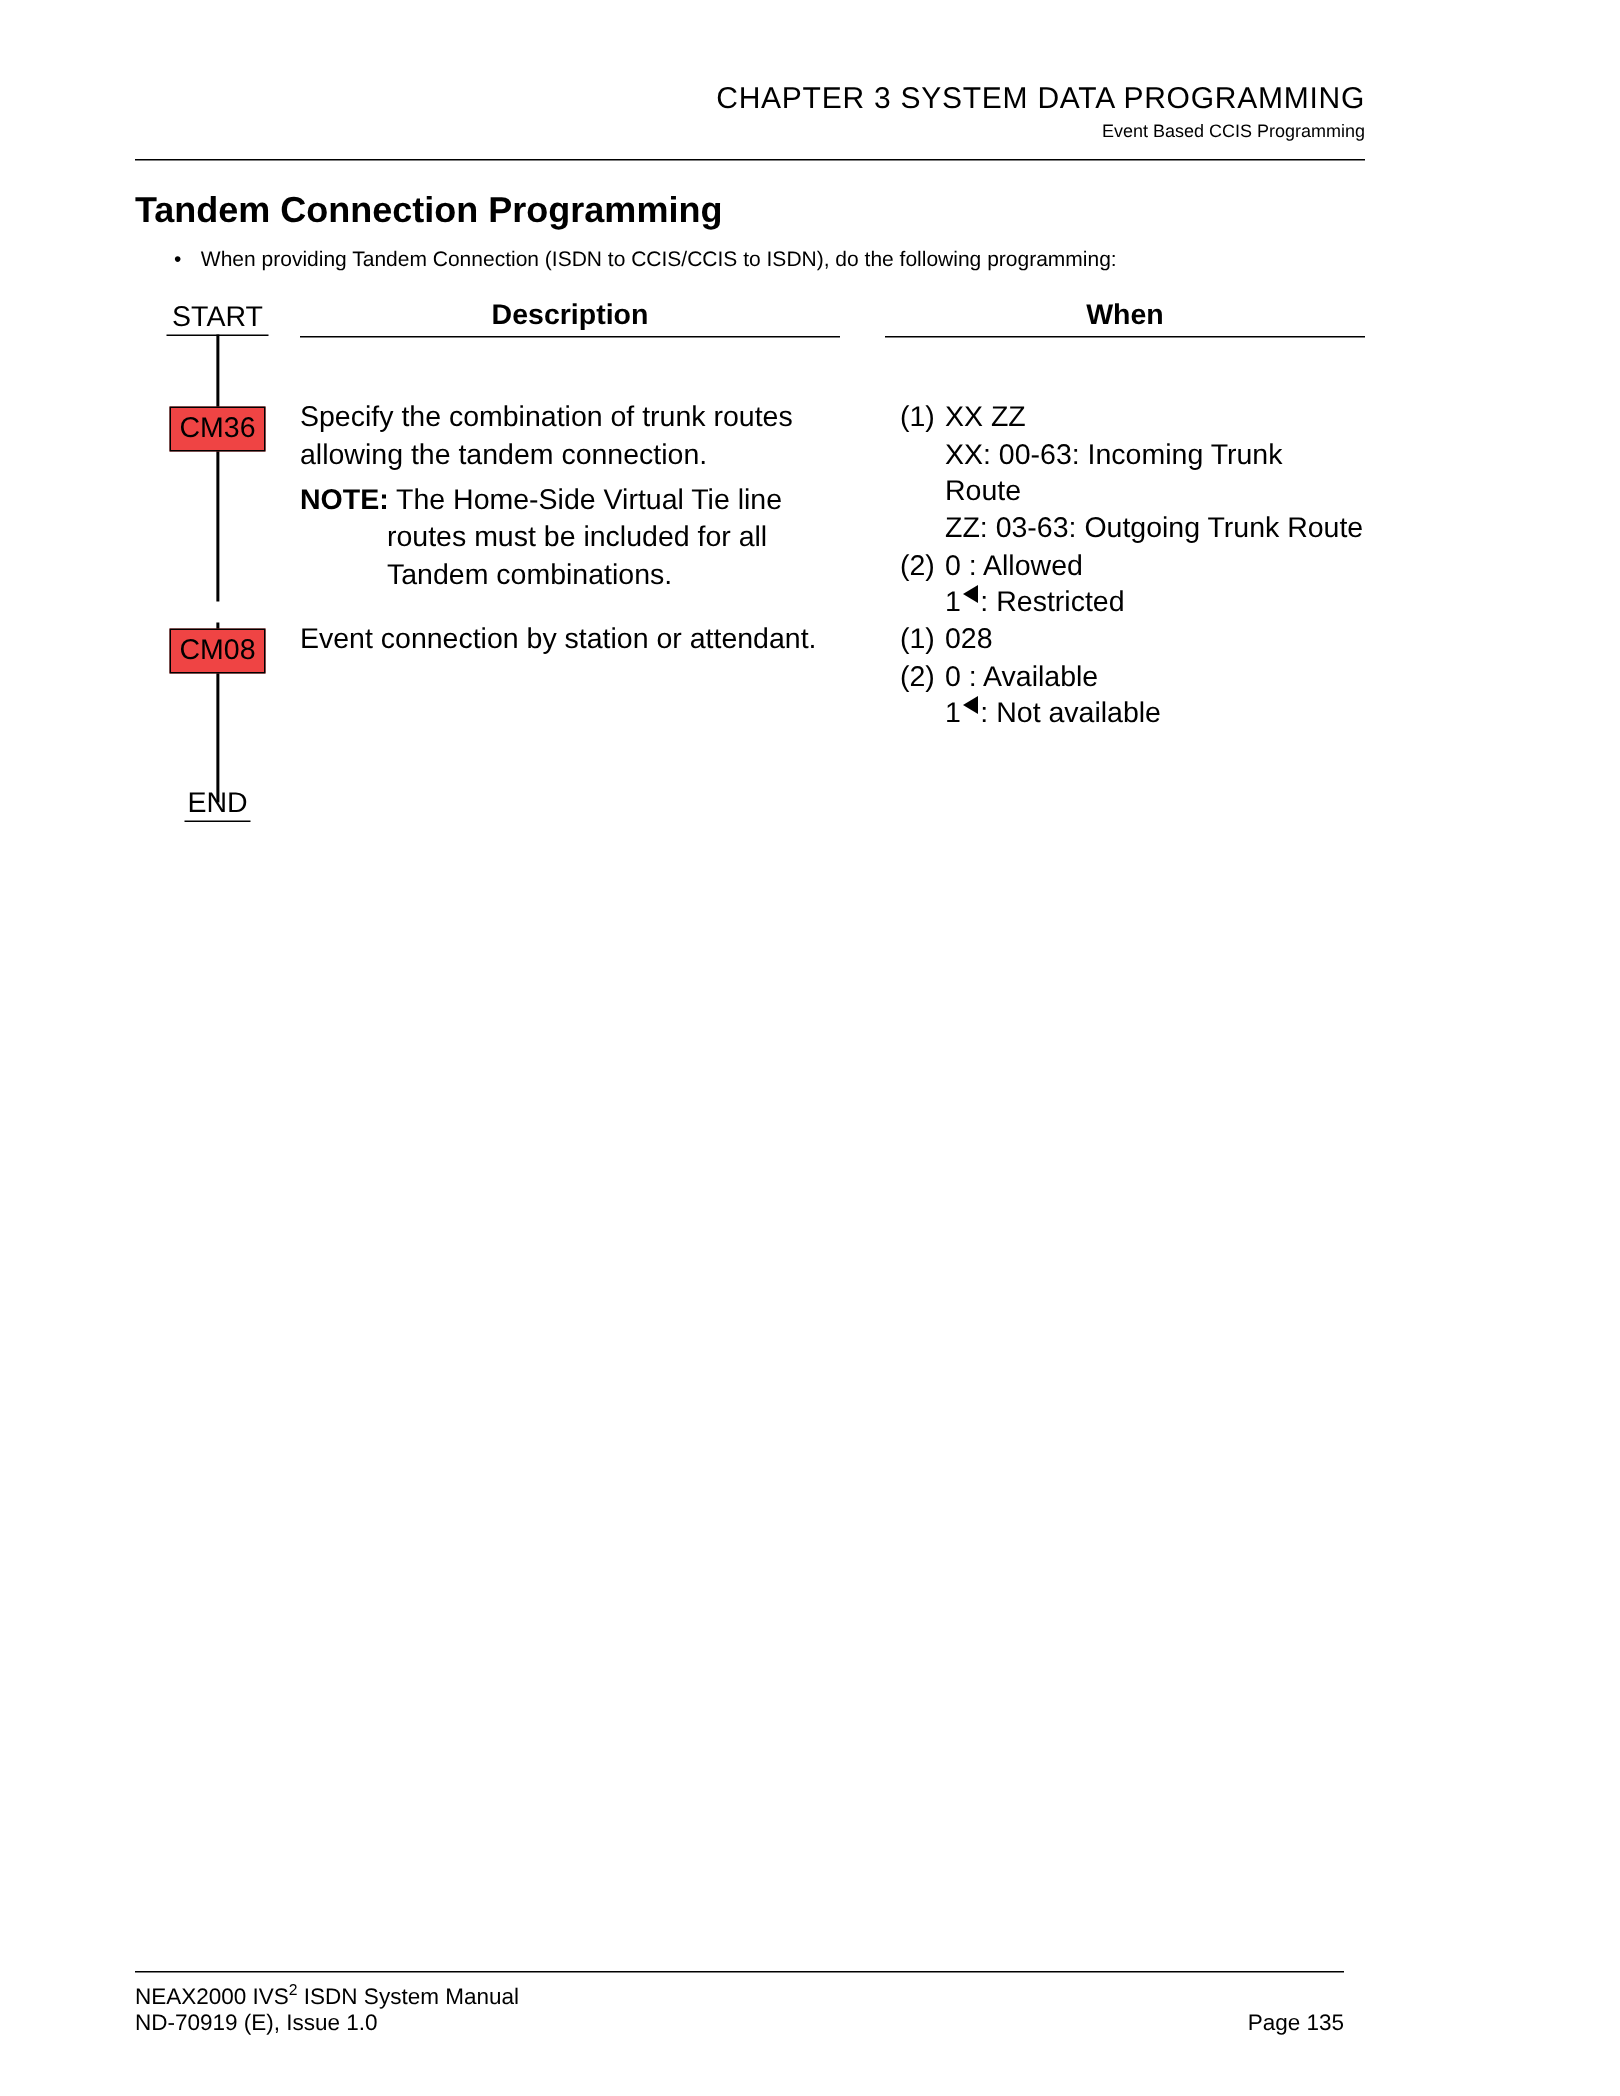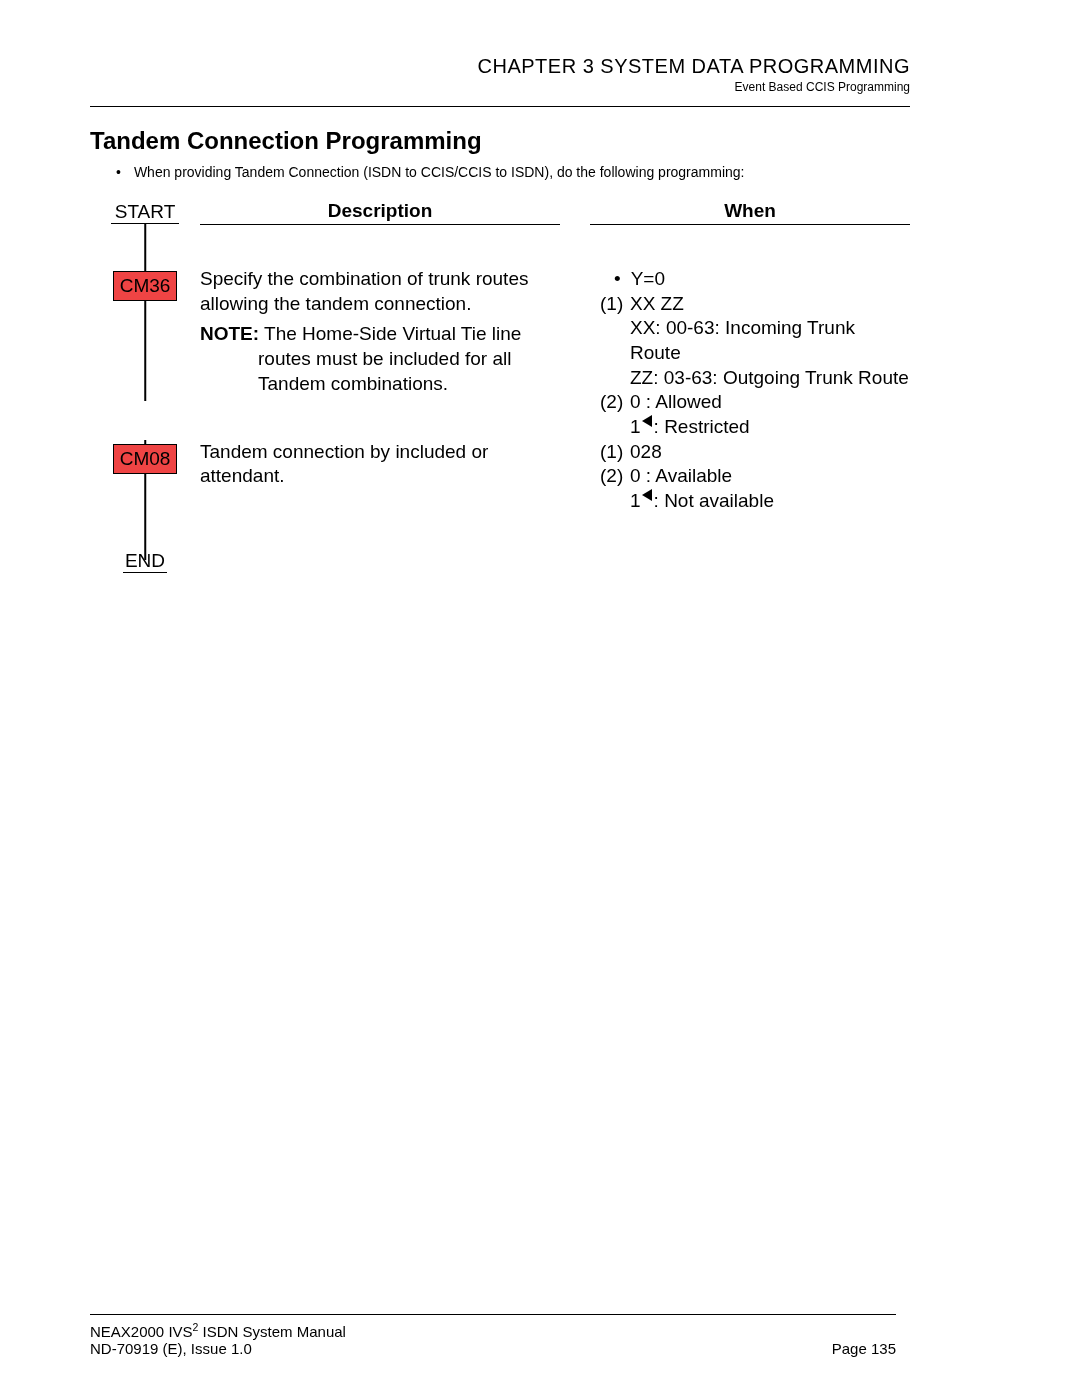--- a/index.html
+++ b/index.html
@@ -218,21 +218,20 @@
       </div>
       <div class="col-right">
         <div class="desc-col" style="padding-top:36px;">
           <div>Specify the combination of trunk routes allowing the tandem connection.</div>
           <div class="note-block note-indent">
             <span class="note-label">NOTE:</span>
             <span class="note-body">The Home-Side Virtual Tie line routes must be included for all Tandem combinations.</span>
           </div>
         </div>
         <div class="data-col" style="padding-top:36px;">
-          <div class="bullet-dot" style="margin-left:14px;">Y=0</div>
           <div class="data-line">
               <span class="data-num">(1)</span>
               <span>XX ZZ</span>
             </div>
           <div class="data-line data-sub">
               <span>XX: 00-63: Incoming Trunk Route</span>
             </div>
           <div class="data-line data-sub">
               <span>ZZ: 03-63: Outgoing Trunk Route</span>
             </div>
@@ -254,21 +253,21 @@
         <div class="flow-line" style="top:0; height:120px;"></div>
         <div class="flow-cell" style="padding-top:4px;">
           <span class="flow-box">CM08</span>
         </div>
         <div class="flow-cell" style="padding-top:76px;">
           <span class="end-underline">END</span>
         </div>
       </div>
       <div class="col-right">
         <div class="desc-col">
-          <div>Tandem connection by included or attendant.</div>
+          <div>Event connection by station or attendant.</div>
         </div>
         <div class="data-col">
           <div class="data-line">
               <span class="data-num">(1)</span>
               <span>028</span>
             </div>
           <div class="data-line">
               <span class="data-num">(2)</span>
               <span>0   : Available</span>
             </div>

